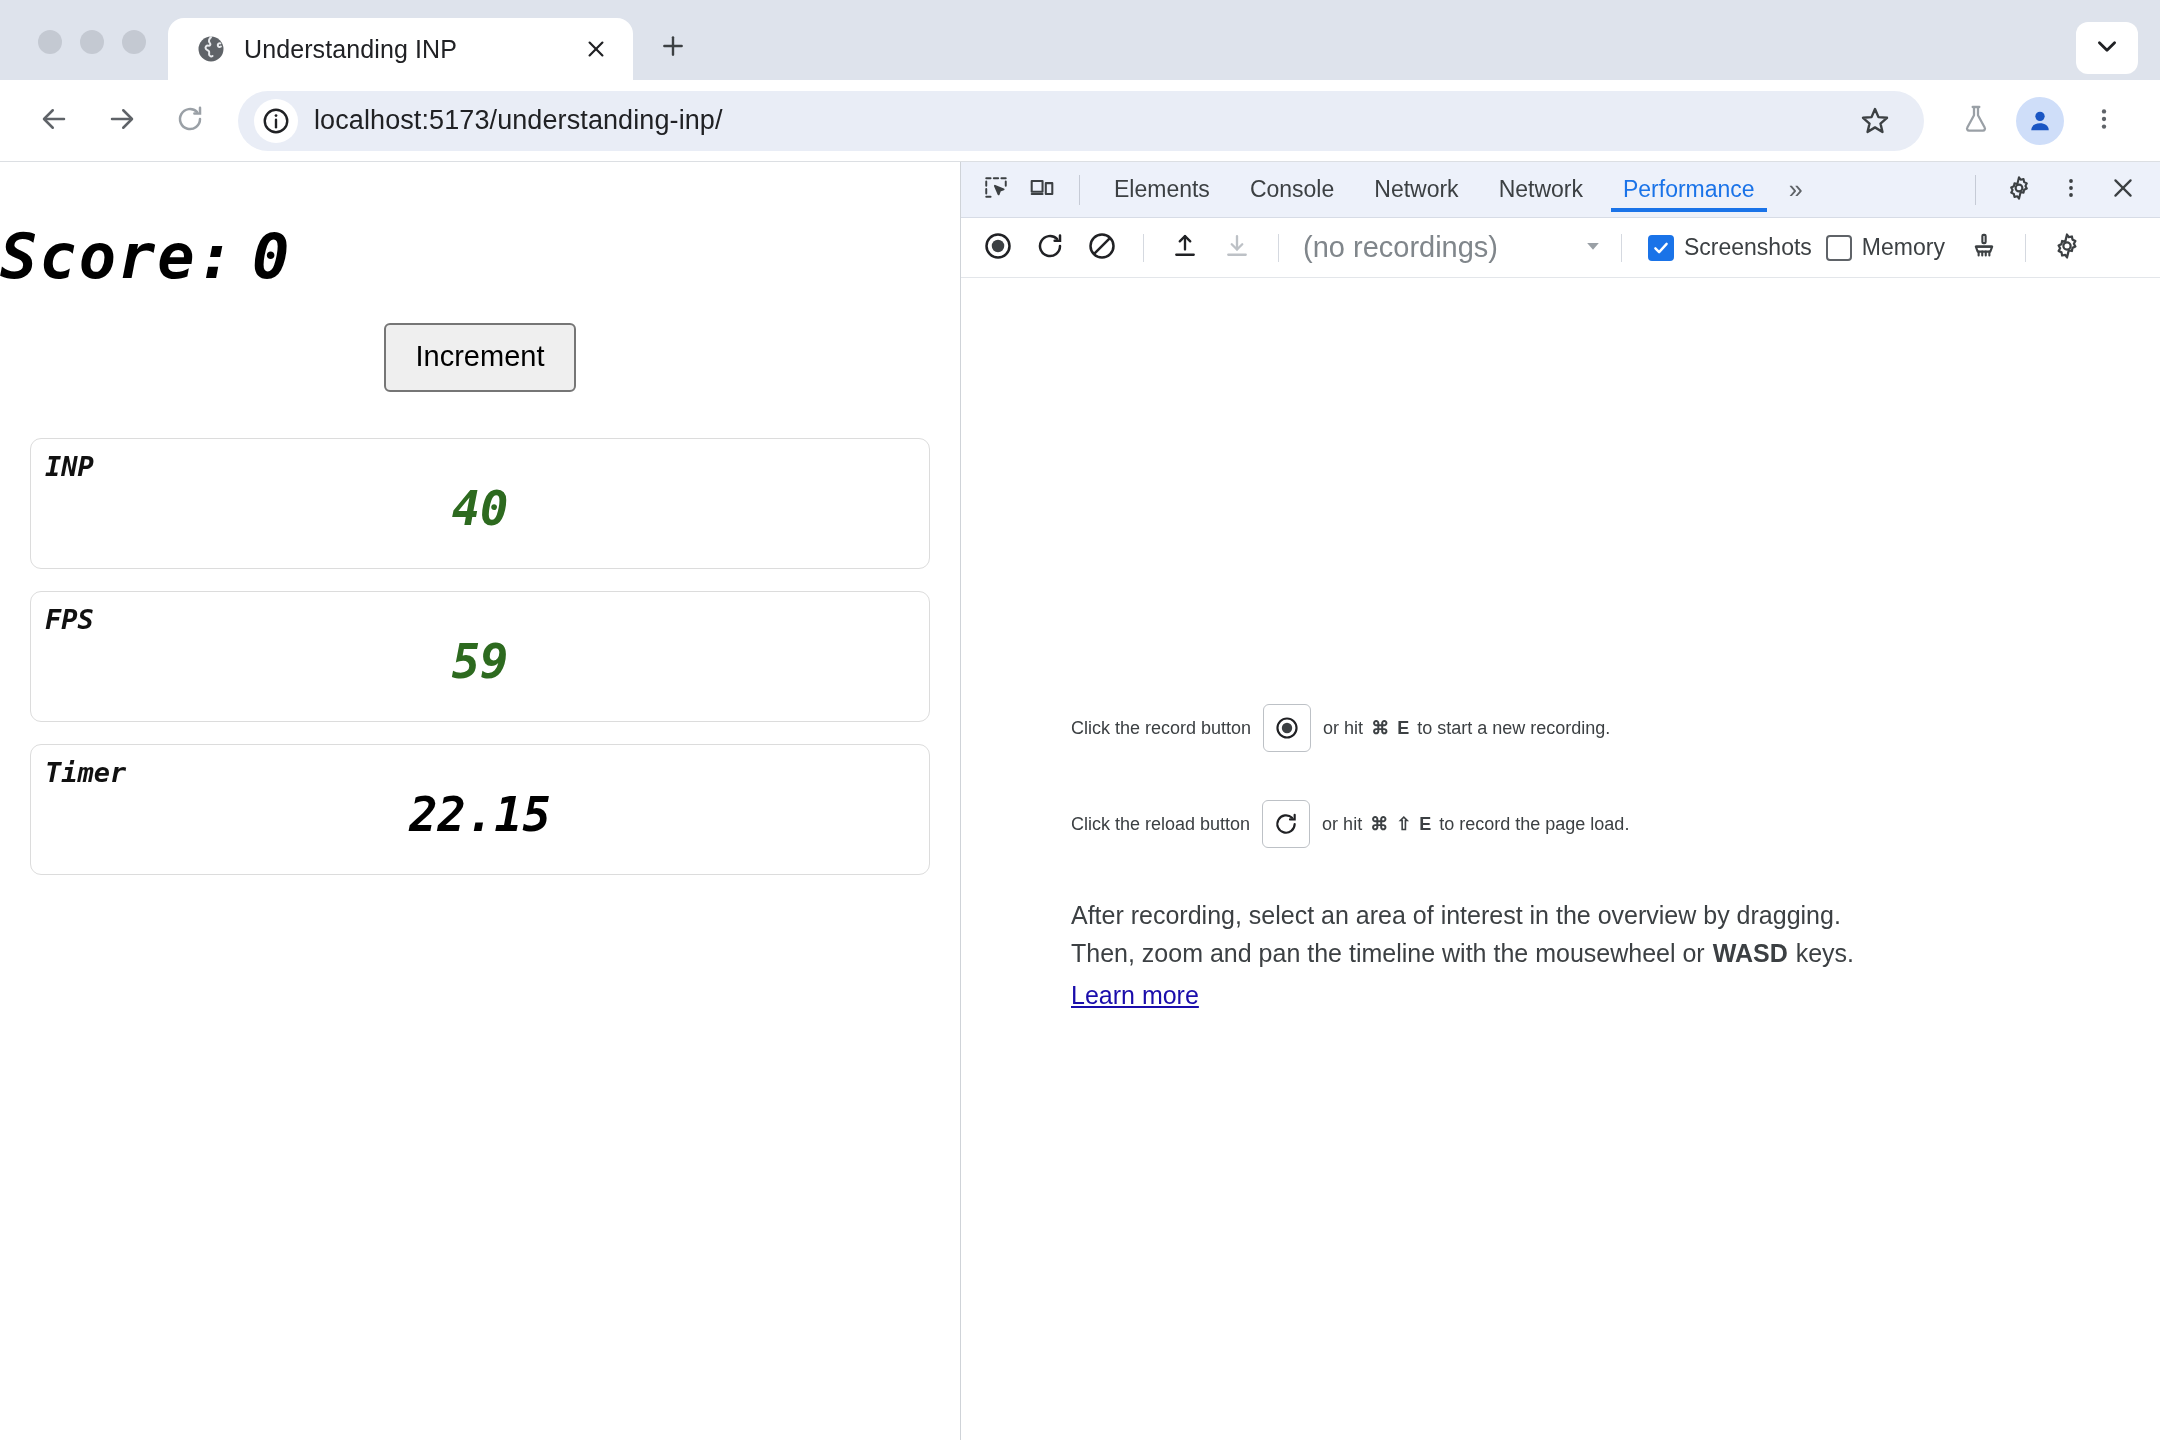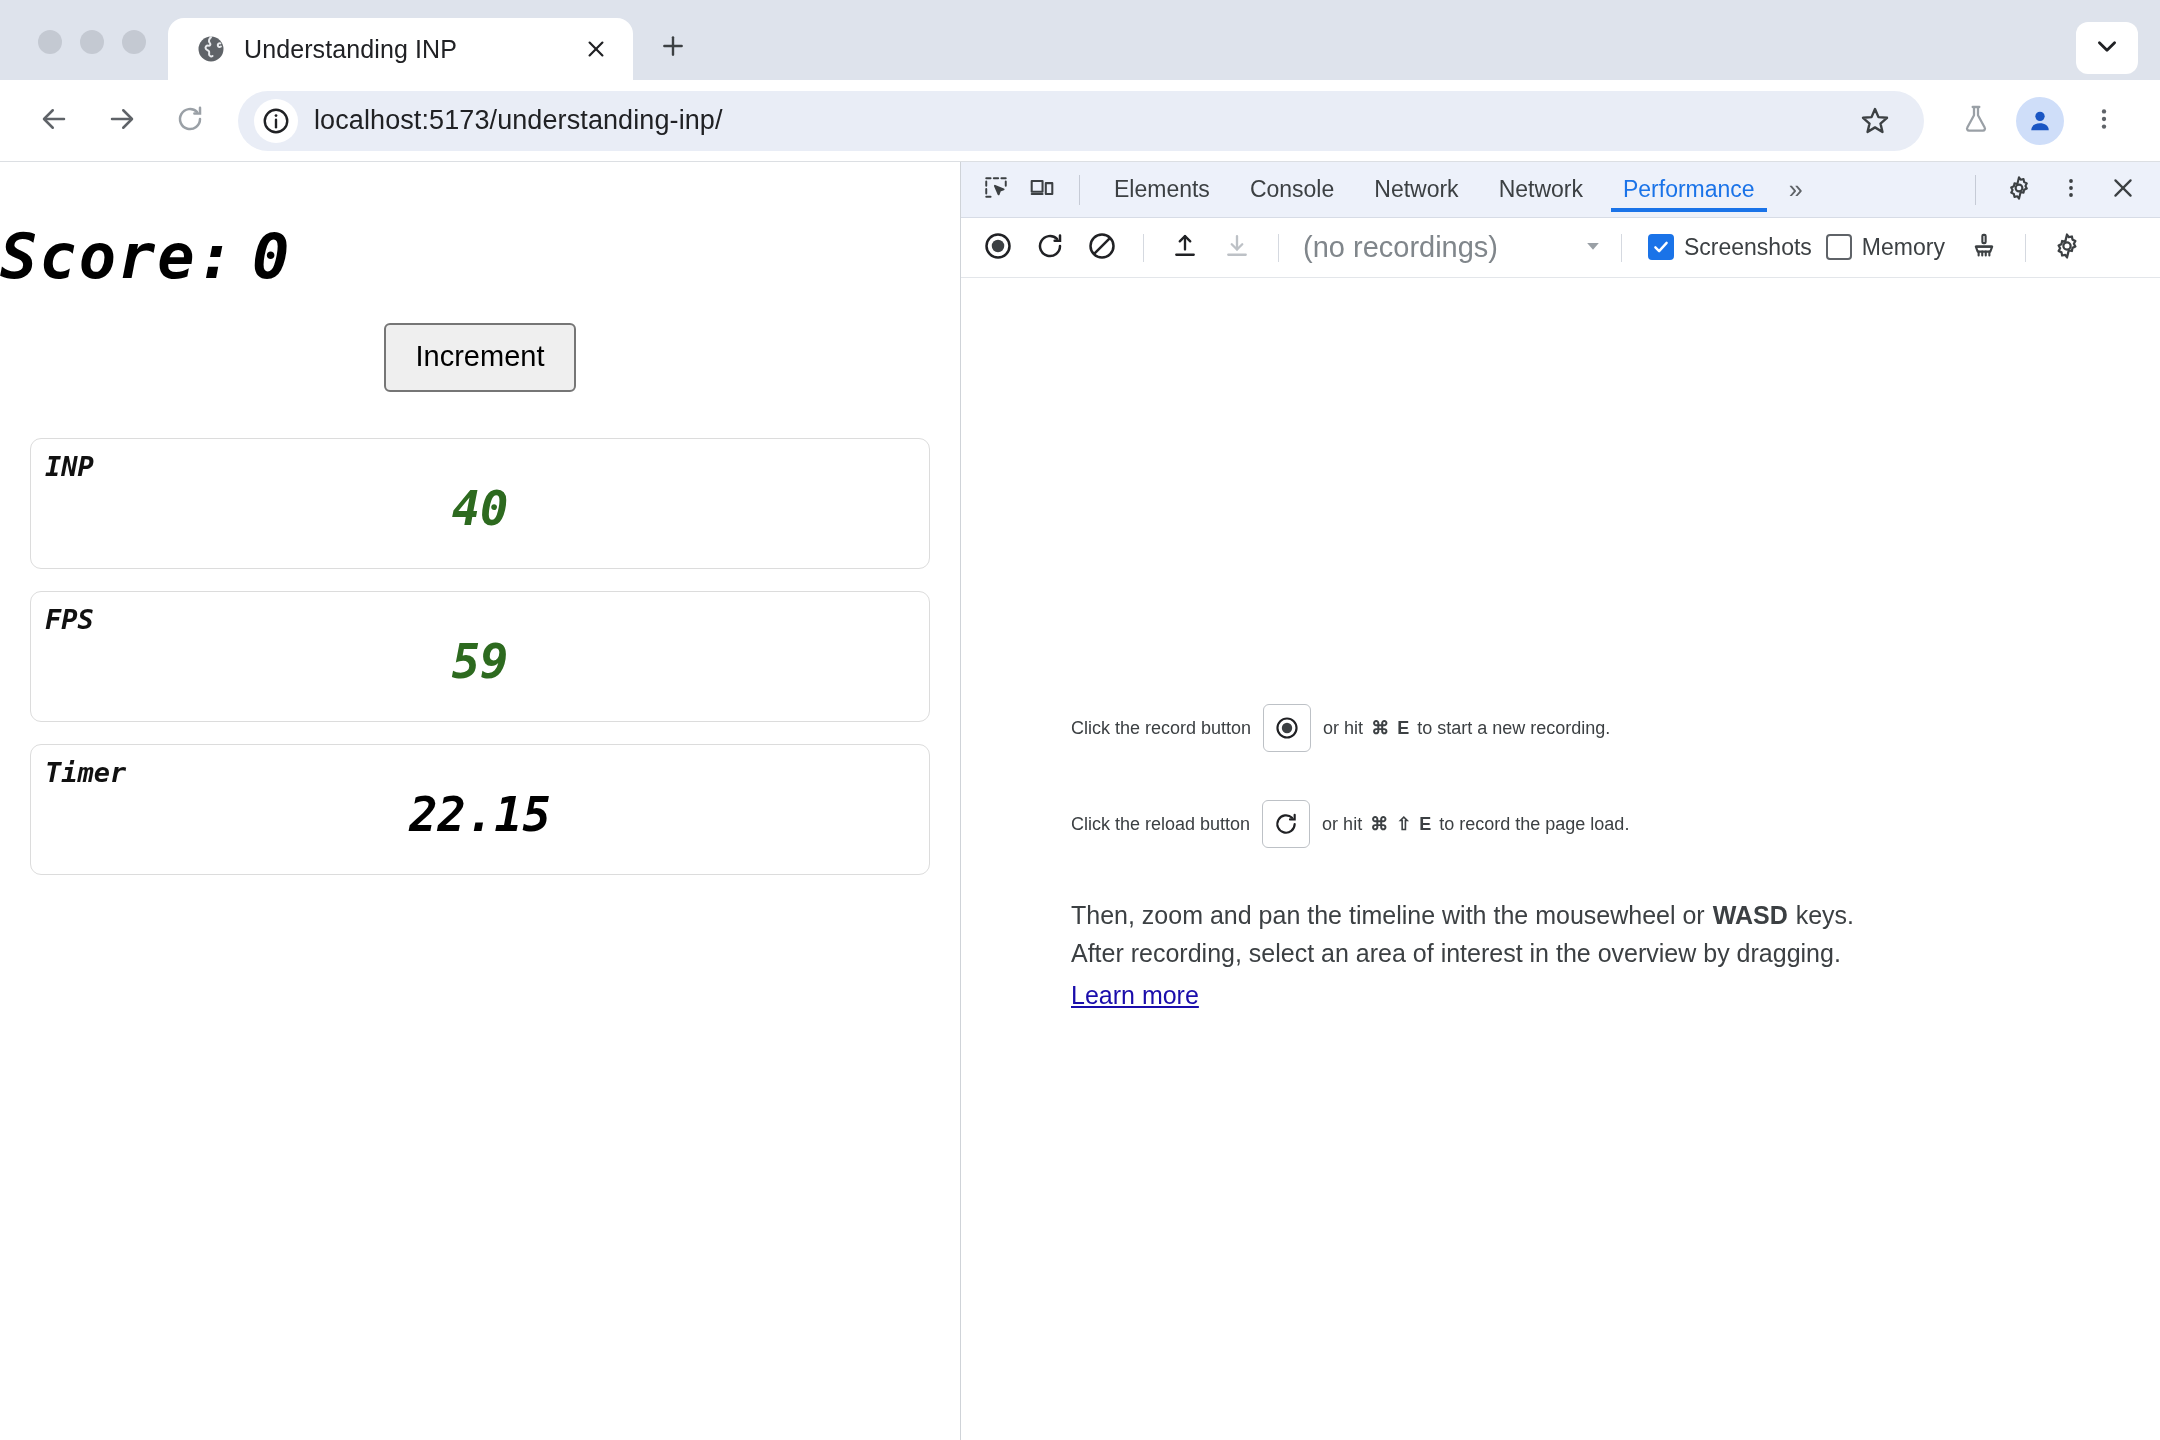--- a/index.html
+++ b/index.html
@@ -111,21 +111,21 @@
     padding: 0 16px 0 14px; gap: 6px; flex:none; border-bottom: 1px solid #e3e6ea;
   }
   .dt-tb-btn { width: 46px; height: 46px; display:flex; align-items:center; justify-content:center; border-radius:4px; flex:none;}
   .dt-tb-sep { width:1px; height:28px; background:#d5d9e0; margin: 0 12px; flex:none;}
   .dt-recordings {
     display:flex; align-items:center; gap: 10px; margin-left: 6px; min-width: 300px;
   }
   .dt-rec-label { font-size: 29px; color:#80868b; }
   .dt-caret { margin-left: auto; }
   .dt-check {
-    display:flex; align-items:flex-start; gap: 10px; font-size: 23px; color: #3c4043; margin-left: 8px;
+    display:flex; align-items:center; gap: 10px; font-size: 23px; color: #3c4043; margin-left: 8px;
   }
   .cbox { width: 26px; height: 26px; border-radius: 4px; border: 2px solid #5f6368; background:#fff; display:flex; align-items:center; justify-content:center; flex:none;}
   .cbox.on { background:#1a73e8; border-color:#1a73e8; }
 
   .dt-body { flex:1; position: relative; background:#fff; min-height:0; }
   .dt-landing {
     position:absolute; left: 0; right:0; top: 50%; transform: translateY(-50%);
     padding-left: 110px; padding-right: 40px;
   }
   .land-line {
@@ -472,24 +472,24 @@
             <span class="kbd">⌘</span>
               <span class="sp"></span>
             <span class="kbd">⇧</span>
               <span class="sp"></span>
             <span class="kbd">E</span>
               <span class="sp"></span>
             <span>to record the page load.</span>
           </div>
 
           <div class="land-para">
+            <div>After recording, select an area of interest in the overview by dragging.</div>
             <div>
               <span>Then, zoom and pan the timeline with the mousewheel or</span><span class="sp"></span><span class="kbd">WASD</span><span class="sp"></span><span>keys.</span>
             </div>
-            <div>After recording, select an area of interest in the overview by dragging.</div>
             <a class="land-link" href="#">Learn more</a>
           </div>
 
         </div>
       </div>
 
     </div>
   </div>
 </div>
 

